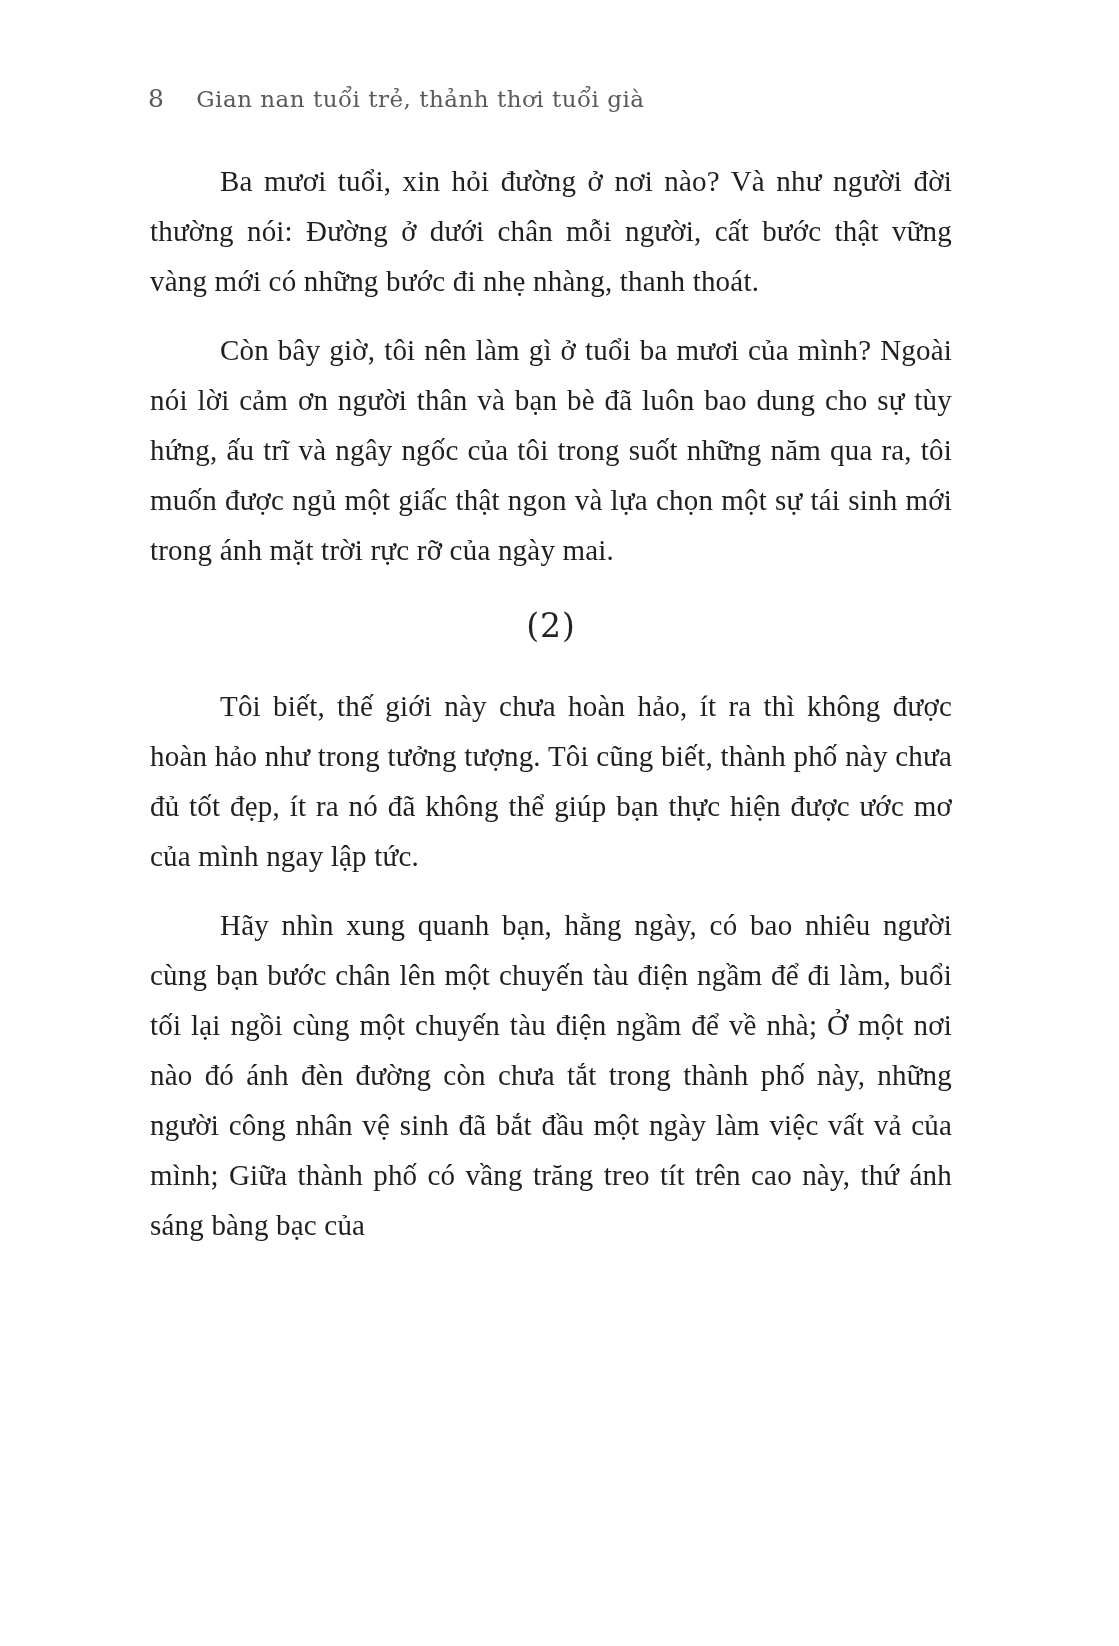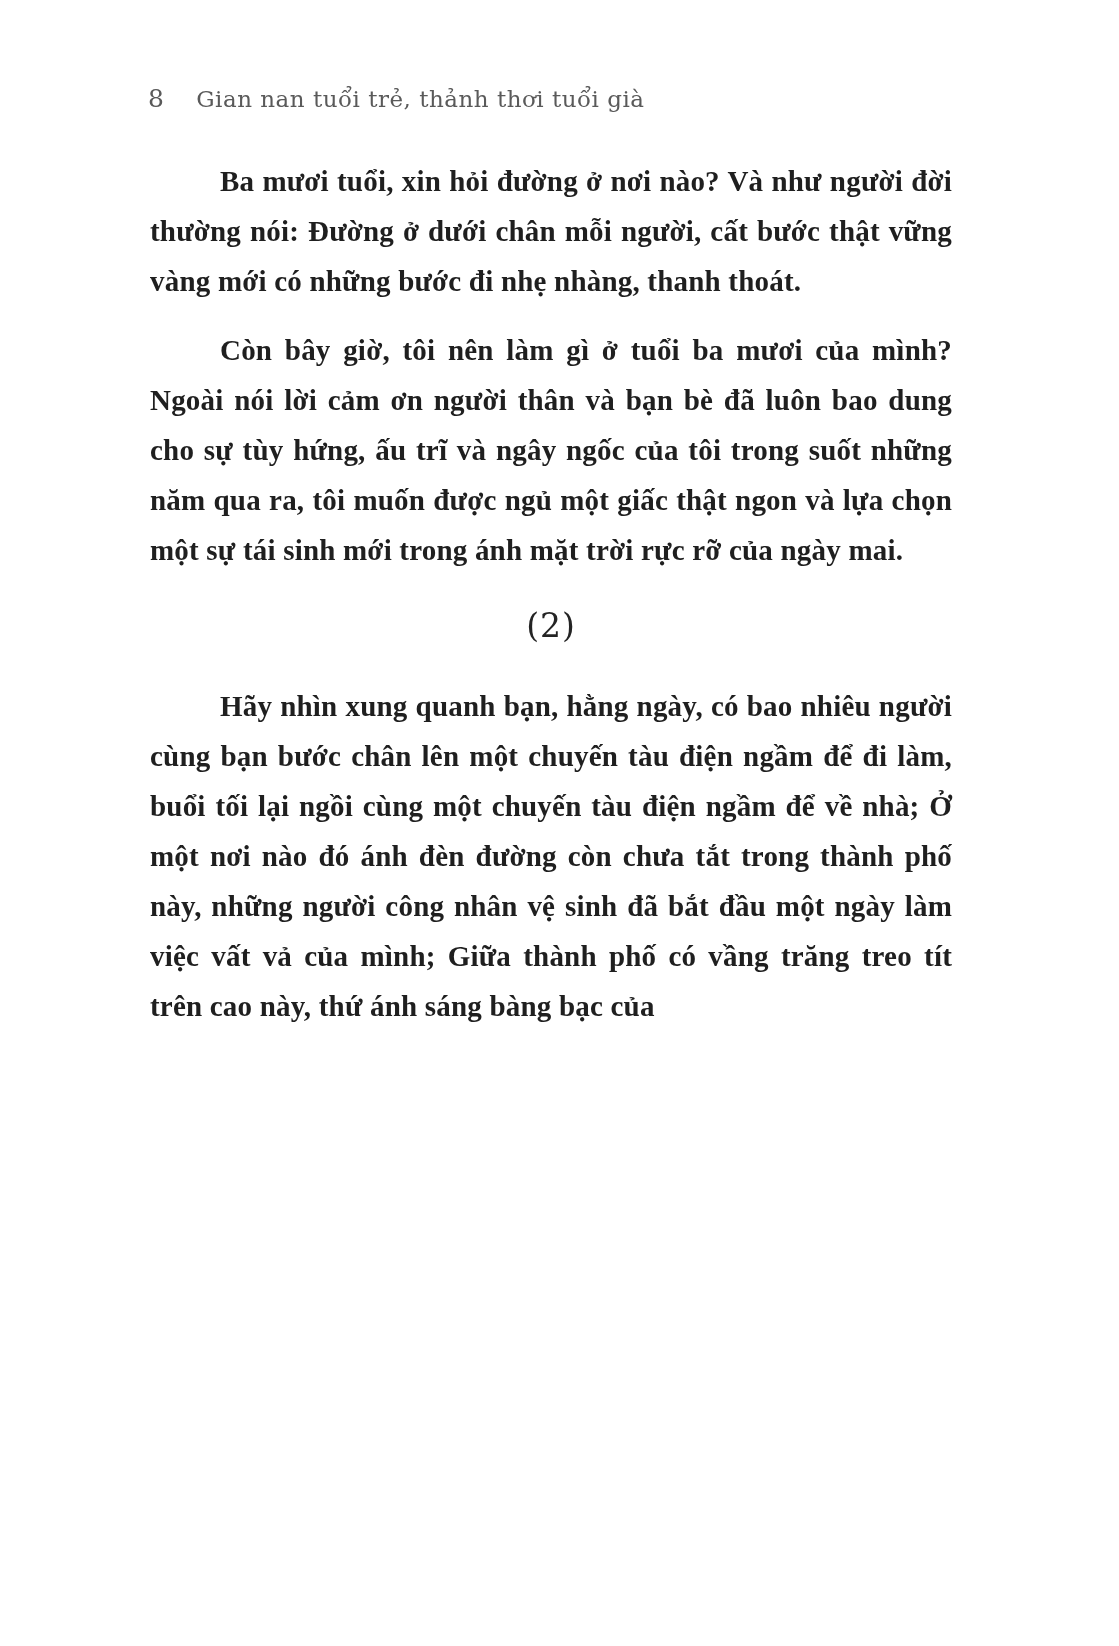--- a/index.html
+++ b/index.html
@@ -38,21 +38,20 @@
     left: 150px;
     width: 802px;
     font-size: 29px;
     line-height: 50px;
     text-align: justify;
     letter-spacing: 0.2px;
   }
   .para {
     margin: 0 0 19px 0;
     text-indent: 70px;
-    font-weight: bold;
   }
   .para:last-child {
     margin-bottom: 0;
   }
   .section-marker {
     text-align: center;
     text-indent: 0;
     font-family: "DejaVu Serif", serif;
     font-size: 33px;
     color: #242424;
@@ -71,19 +70,20 @@
   </header>
 
   <main class="text-block">
 
     <p class="para">Ba mươi tuổi, xin hỏi đường ở nơi nào? Và như người đời thường nói: Đường ở dưới chân mỗi người, cất bước thật vững vàng mới có những bước đi nhẹ nhàng, thanh thoát.</p>
 
     <p class="para">Còn bây giờ, tôi nên làm gì ở tuổi ba mươi của mình? Ngoài nói lời cảm ơn người thân và bạn bè đã luôn bao dung cho sự tùy hứng, ấu trĩ và ngây ngốc của tôi trong suốt những năm qua ra, tôi muốn được ngủ một giấc thật ngon và lựa chọn một sự tái sinh mới trong ánh mặt trời rực rỡ của ngày mai.</p>
 
     <div class="section-marker">(2)</div>
 
+    <p class="para">Tôi biết, thế giới này chưa hoàn hảo, ít ra thì không được hoàn hảo như trong tưởng tượng. Tôi cũng biết, thành phố này chưa đủ tốt đẹp, ít ra nó đã không thể giúp bạn thực hiện được ước mơ của mình ngay lập tức.</p>
 
 
     <p class="para">Hãy nhìn xung quanh bạn, hằng ngày, có bao nhiêu người cùng bạn bước chân lên một chuyến tàu điện ngầm để đi làm, buổi tối lại ngồi cùng một chuyến tàu điện ngầm để về nhà; Ở một nơi nào đó ánh đèn đường còn chưa tắt trong thành phố này, những người công nhân vệ sinh đã bắt đầu một ngày làm việc vất vả của mình; Giữa thành phố có vầng trăng treo tít trên cao này, thứ ánh sáng bàng bạc của</p>
 
   </main>
 
 </div>
 
 </body></html>

